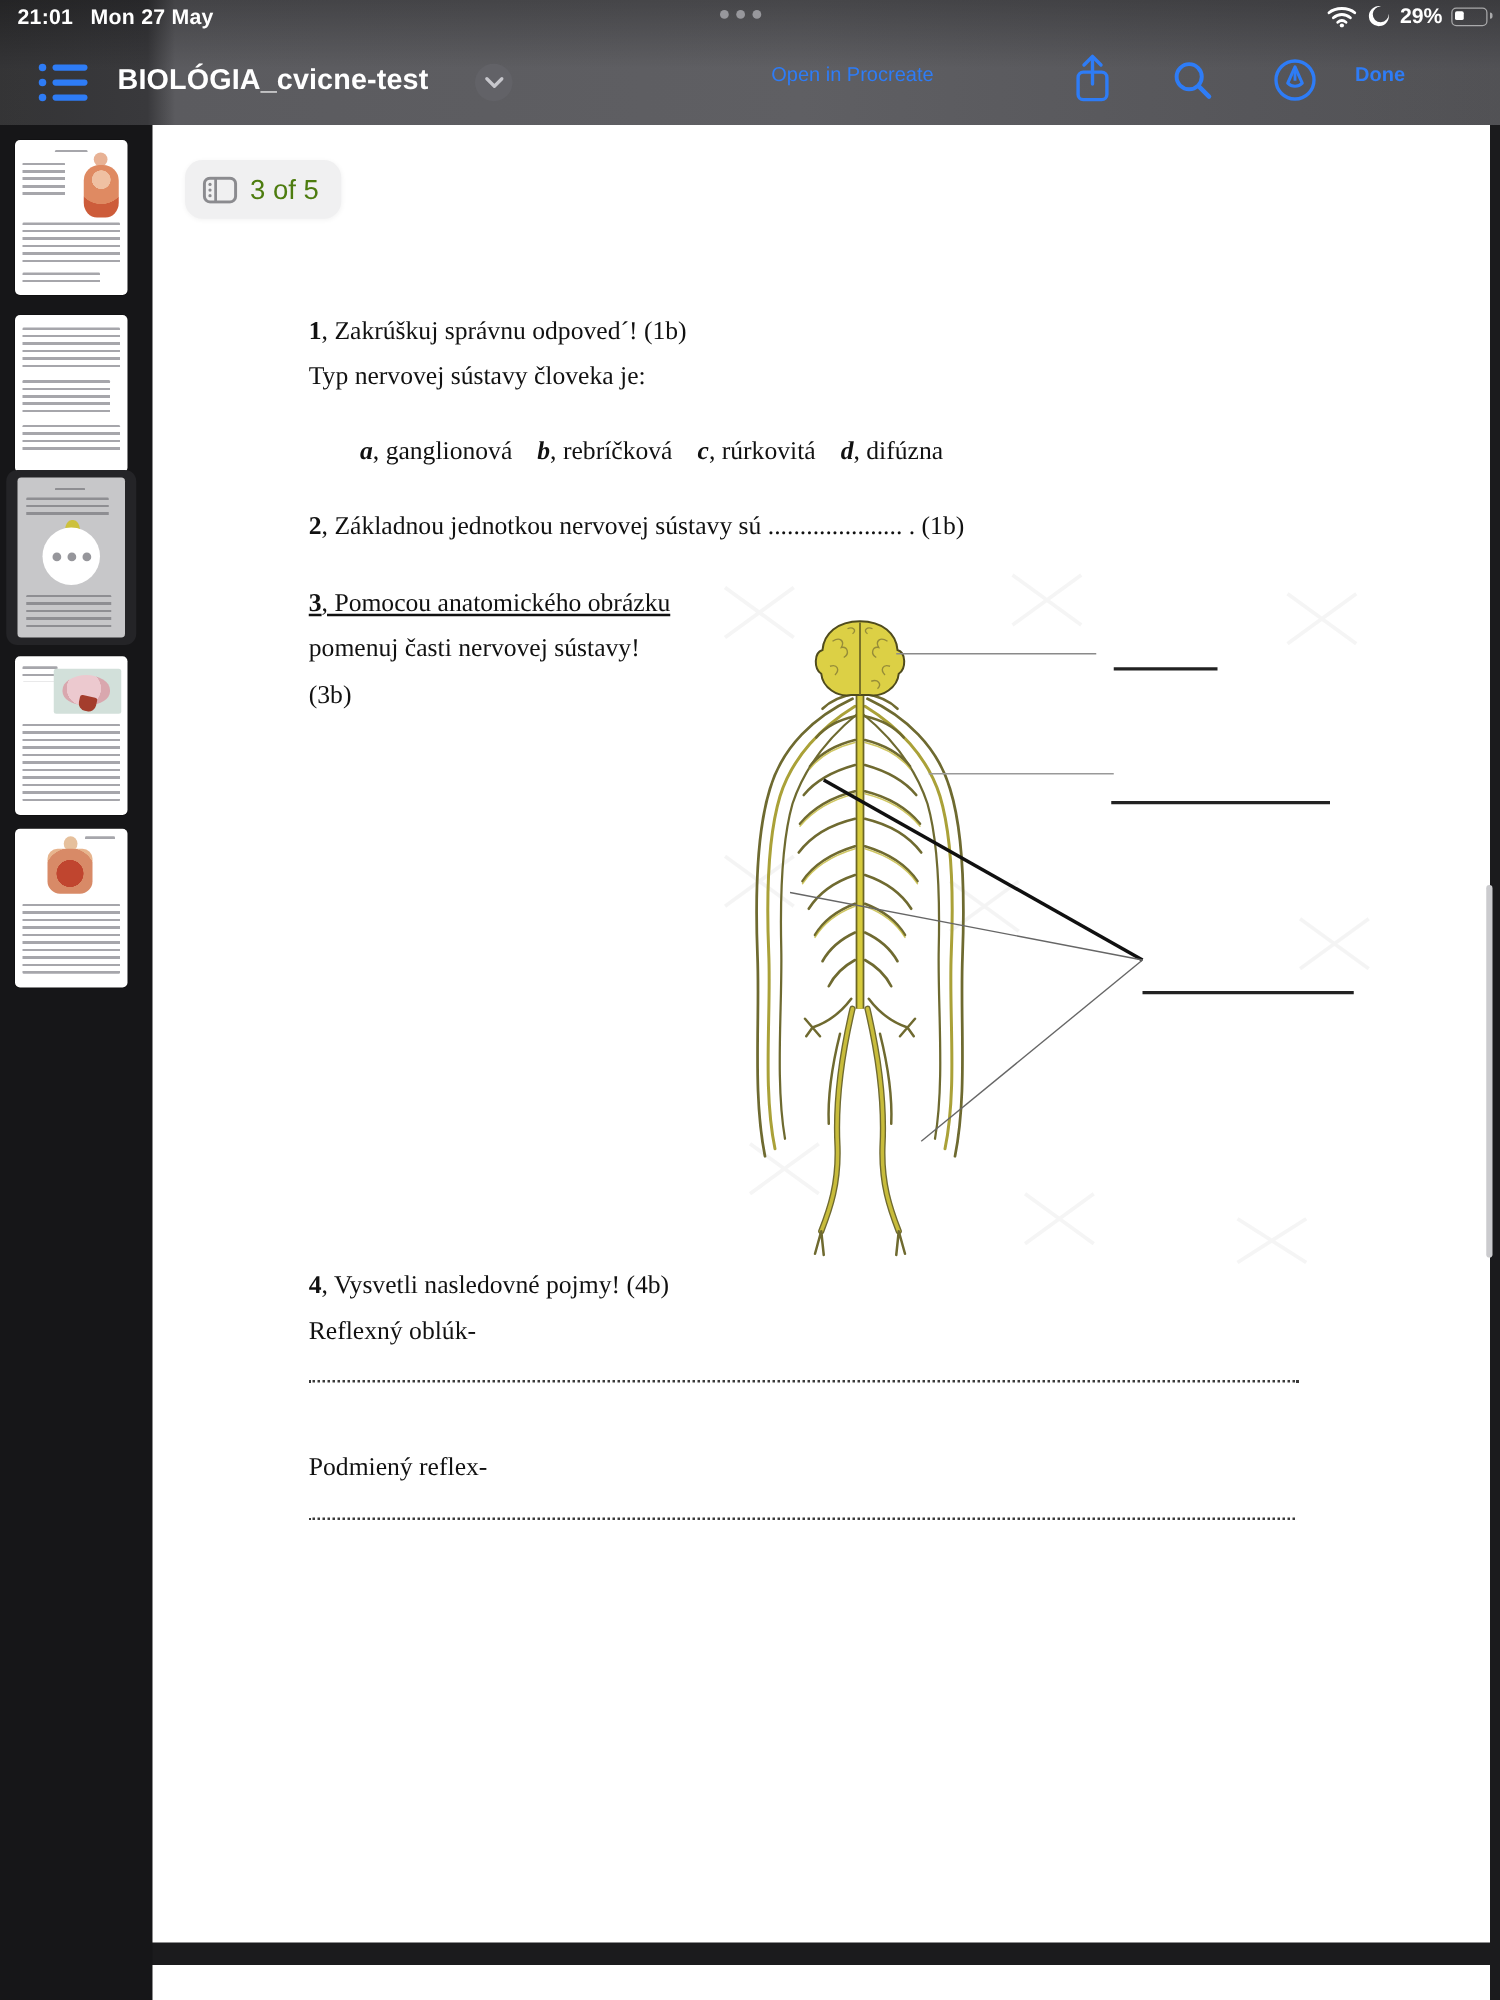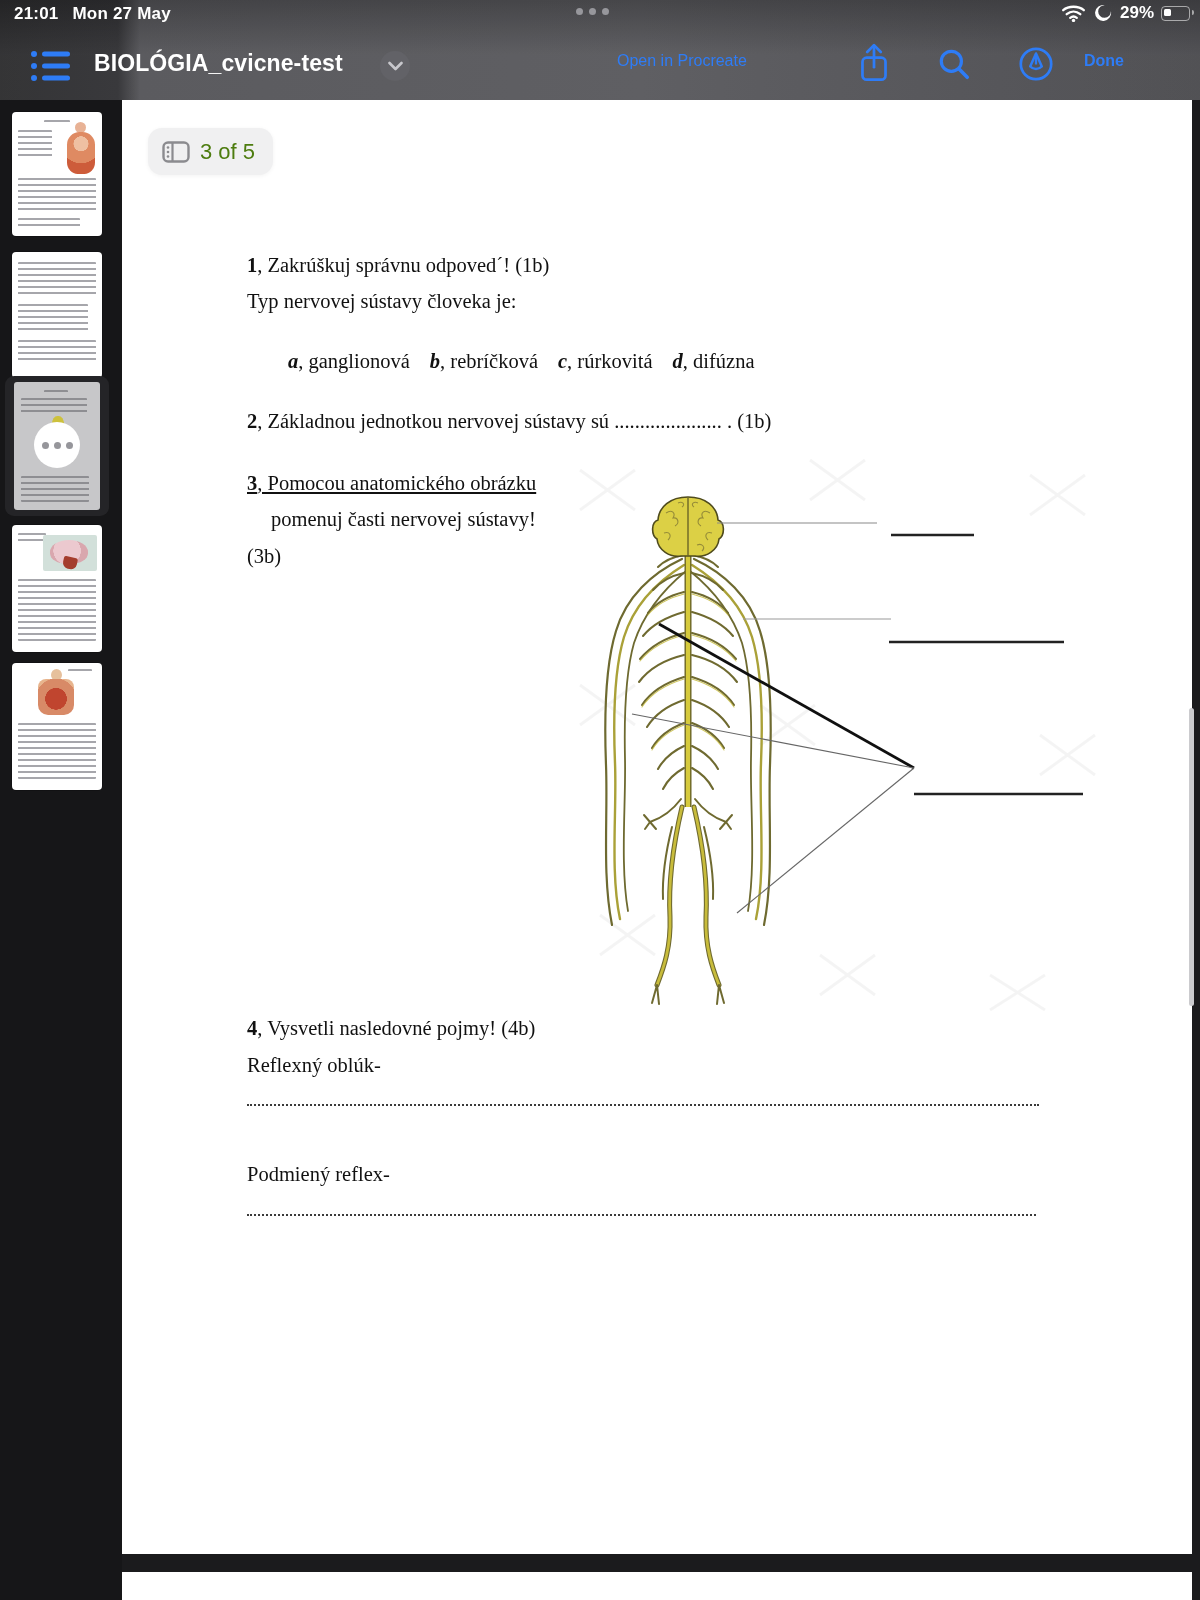--- a/index.html
+++ b/index.html
@@ -217,21 +217,21 @@
 
       <div class="qline" style="top:154px;"><span class="qnum">1</span><span>, Zakrúškuj správnu odpoved´! (1b)</span></div>
       <div class="qline" style="top:190px;text-align:center;">Typ nervovej sústavy človeka je:</div>
       <div class="qline" style="top:227px;">
         <span class="opt"><span class="optletter">a</span><span>, ganglionová</span></span><span class="opt"><span class="optletter">b</span><span>, rebríčková</span></span><span class="opt"><span class="optletter">c</span><span>, rúrkovitá</span></span><span class="opt"><span class="optletter">d</span><span>, difúzna</span></span>
       </div>
 
       <div class="qline" style="top:299px;margin-top:11px;"><span class="qnum">2</span><span>, Základnou jednotkou nervovej sústavy sú ..................... . (1b)</span></div>
 
       <div class="qline" style="top:372px;text-decoration:underline;"><span class="qnum">3</span><span>, Pomocou anatomického obrázku</span></div>
-      <div class="qline" style="top:408px;margin-left:24px;">pomenuj časti nervovej sústavy!</div>
+      <div class="qline" style="top:408px;">pomenuj časti nervovej sústavy!</div>
       <div class="qline" style="top:445px;">(3b)</div>
 
       <svg class="figure" width="540" height="560" viewBox="0 0 540 560">
 
         <g stroke="#444" stroke-width="3" opacity="0.05">
           <path d="M20 15 L75 55 M75 15 L20 55"></path>
           <path d="M250 5 L305 45 M305 5 L250 45"></path>
           <path d="M470 20 L525 60 M525 20 L470 60"></path>
           <path d="M20 230 L75 270 M75 230 L20 270"></path>
           <path d="M480 280 L535 320 M535 280 L480 320"></path>

